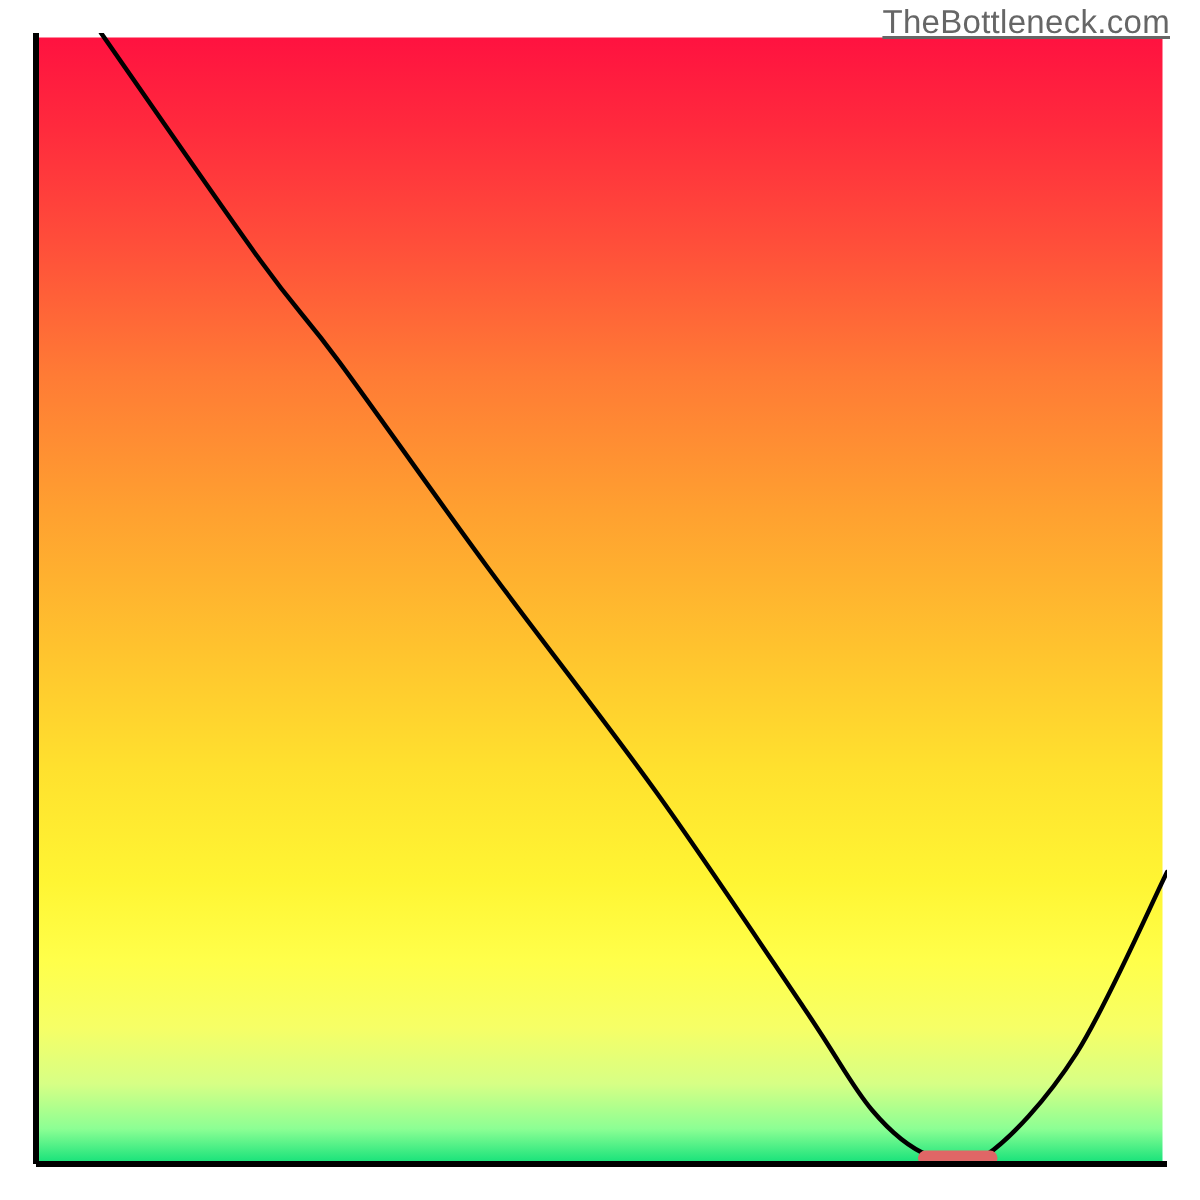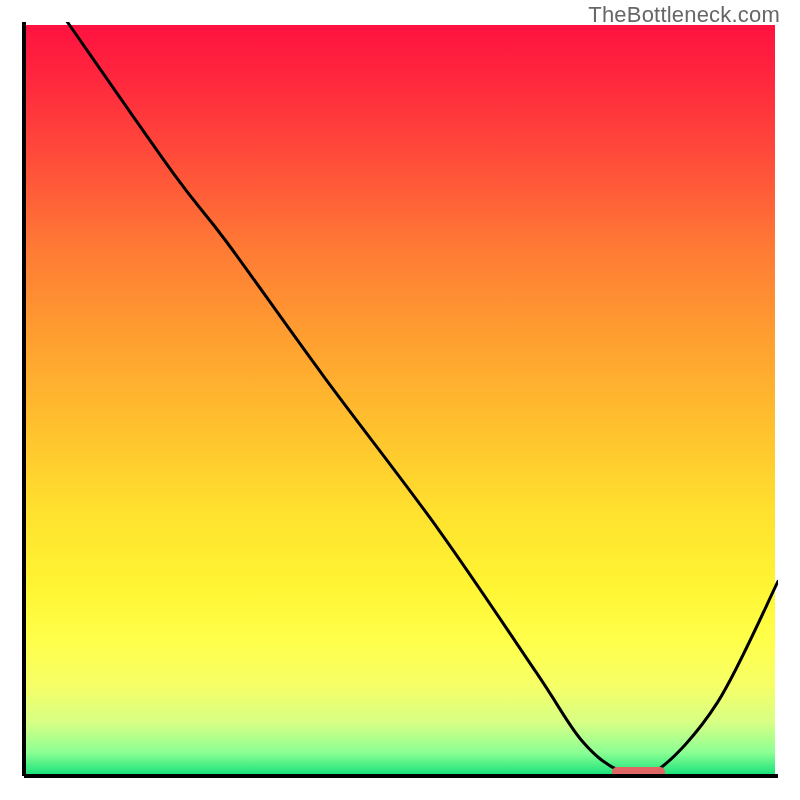--- a/index.html
+++ b/index.html
@@ -13,20 +13,21 @@
   }
   .watermark {
     position: absolute;
     top: 2px;
     right: 20px;
     color: #666666;
     font-size: 22px;
     font-weight: 500;
     z-index: 10;
     letter-spacing: 0.2px;
+    text-decoration: underline;
   }
   .plot-area {
     position: absolute;
     left: 22px;
     top: 22px;
     width: 756px;
     height: 756px;
   }
   .gradient-bg {
     position: absolute;

